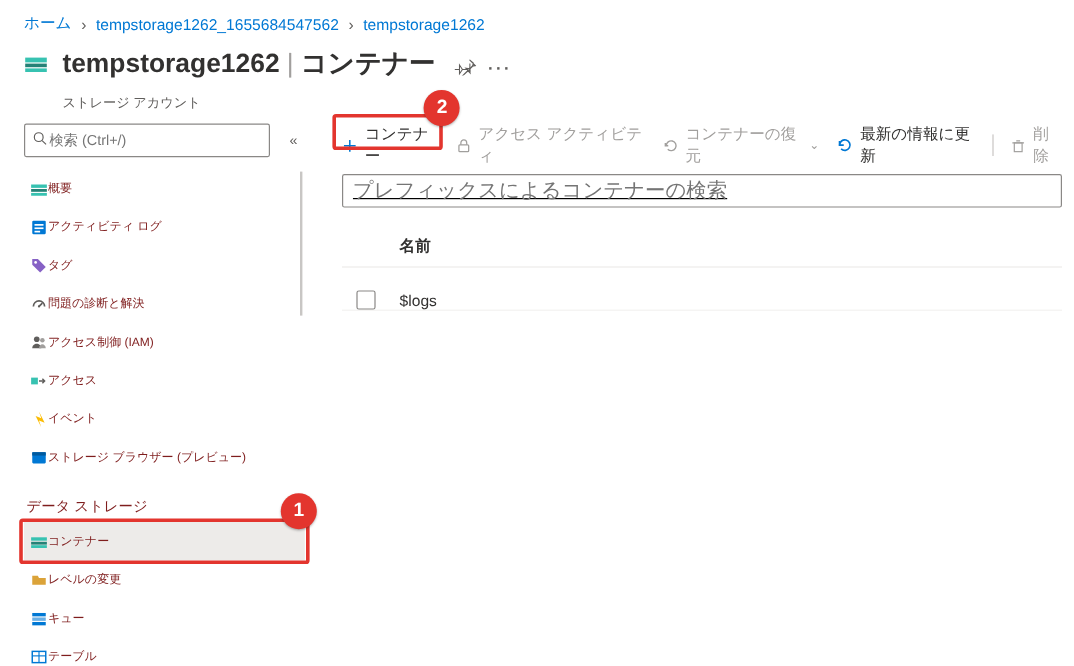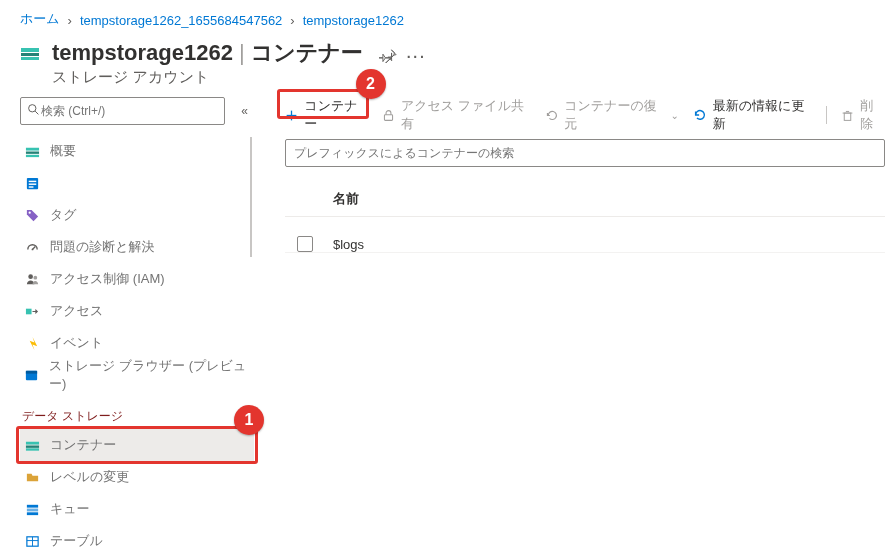--- a/index.html
+++ b/index.html
@@ -31,23 +31,23 @@
     width: 20px; height: 20px; margin-top: 6px;
   }
   .header-title {
     font-size: 22px;
     font-weight: 600;
     display: flex;
     align-items: center;
     gap: 6px;
   }
   .header-sub {
-    font-size: 15px;
+    font-size: 11px;
     color: #605e5c;
-    margin-top: 0;
+    margin-top: 10px;
   }
   .header-actions {
     display: flex;
     gap: 10px;
     margin-left: 10px;
     margin-top: 8px;
     color: #605e5c;
     font-size: 14px;
   }
   .content {
@@ -85,26 +85,25 @@
   }
   .collapse-chevron {
     color: #605e5c;
     font-size: 12px;
     padding: 4px 6px;
     cursor: pointer;
   }
   .nav-item {
     display: flex;
     align-items: center;
-    gap: 10px;
     height: 32px;
     padding: 0 4px;
     cursor: pointer;
-    font-size: 13px;
-    color: #737373;
+    font-size: 10px;
+    color: #7f1d1d;
   }
   .nav-item.selected { background: #edebe9; }
   .nav-icon {
     width: 16px; height: 16px;
     display: inline-flex;
     align-items: center; justify-content: center;
   }
   .nav-section {
     font-size: 12px;
     color: #7f1d1d;
@@ -137,21 +136,21 @@
   .filter-box {
     margin-top: 6px;
     border: 1px solid #8a8886;
     border-radius: 2px;
     height: 28px;
     display: flex;
     align-items: center;
     padding: 0 8px;
   }
   .filter-box input {
-    border: none; outline: none; flex: 1; font-size: 12px;
+    border: none; outline: none; flex: 1; font-size: 17px; text-decoration: underline;
   }
   .table {
     margin-top: 14px;
   }
   .thead {
     display: flex;
     align-items: center;
     height: 36px;
     border-bottom: 1px solid #edebe9;
     font-weight: 600;
@@ -263,20 +262,21 @@
     </div>
     <div class="nav-item">
       <span class="nav-icon">
           <svg width="15" height="15" viewBox="0 0 16 16">
             <rect x="2" y="2" width="12" height="12" rx="1" fill="#0078d4"></rect>
             <rect x="4" y="5" width="8" height="1.5" fill="#fff"></rect>
             <rect x="4" y="8" width="8" height="1.5" fill="#fff"></rect>
             <rect x="4" y="11" width="5" height="1.5" fill="#fff"></rect>
           </svg>
         </span>
+      <span>アクティビティ ログ</span>
     </div>
     <div class="nav-item">
       <span class="nav-icon">
           <svg width="15" height="15" viewBox="0 0 16 16">
             <path d="M2 2h5l7 7-5 5-7-7V2z" fill="#8661c5"></path>
             <circle cx="5" cy="5" r="1.2" fill="#fff"></circle>
           </svg>
         </span>
       <span>タグ</span>
     </div>
@@ -391,21 +391,21 @@
         <div class="badge-circle" style="right:-18px;top:-28px">2</div>
       </div>
 
       <div class="tb-item disabled">
         <span class="tb-icon">
             <svg width="13" height="13" viewBox="0 0 16 16">
               <rect x="3" y="7" width="10" height="7" rx="1" fill="none" stroke="#a19f9d" stroke-width="1.3"></rect>
               <path d="M5 7V5a3 3 0 0 1 6 0v2" fill="none" stroke="#a19f9d" stroke-width="1.3"></path>
             </svg>
           </span>
-        <span>アクセス ファイル共有</span>
+        <span>アクセス アクティビティ</span>
       </div>
 
       <div class="tb-item disabled">
         <span class="tb-icon">
             <svg width="13" height="13" viewBox="0 0 16 16">
               <path d="M4 8a5 5 0 1 1 1.5 3.5" fill="none" stroke="#a19f9d" stroke-width="1.4"></path>
               <path d="M3 5v3h3" fill="none" stroke="#a19f9d" stroke-width="1.4"></path>
             </svg>
           </span>
         <span>コンテナーの復元</span>

